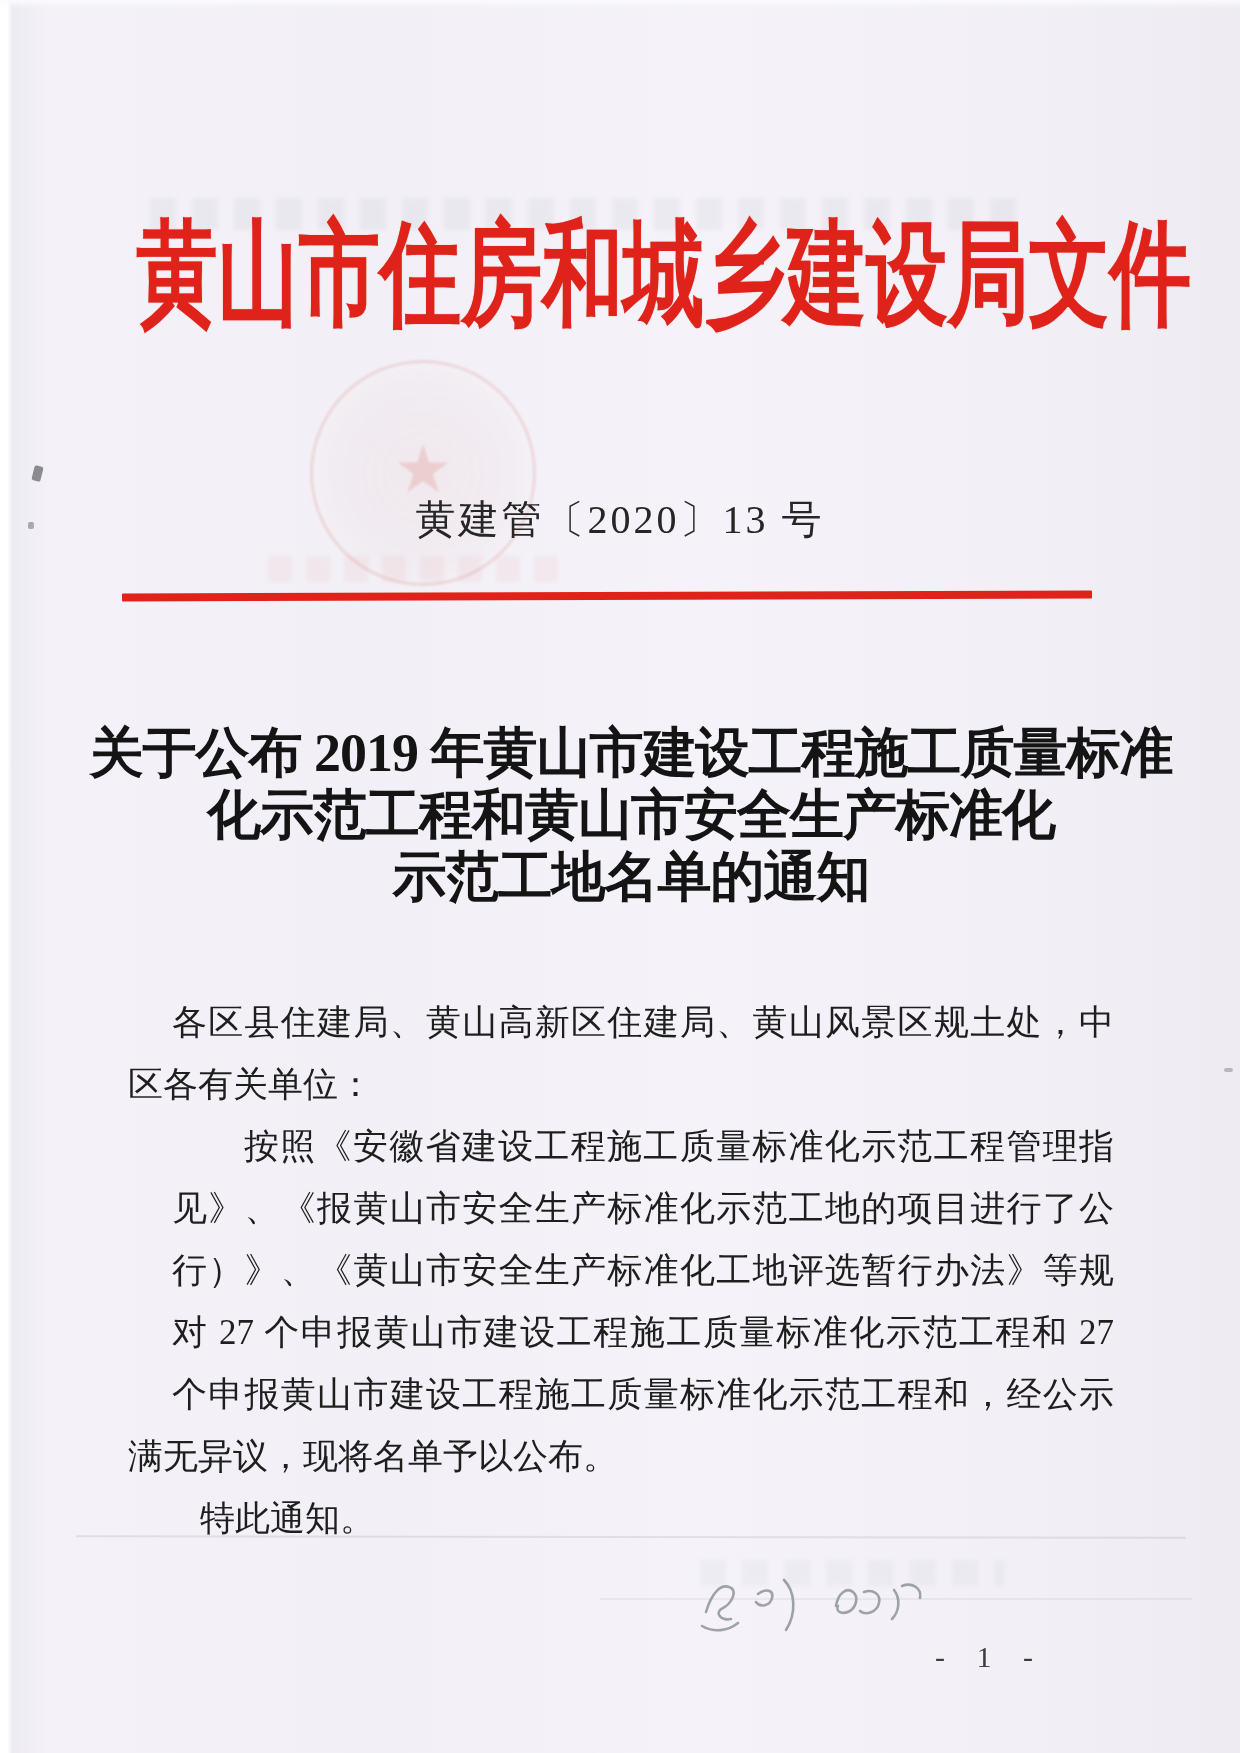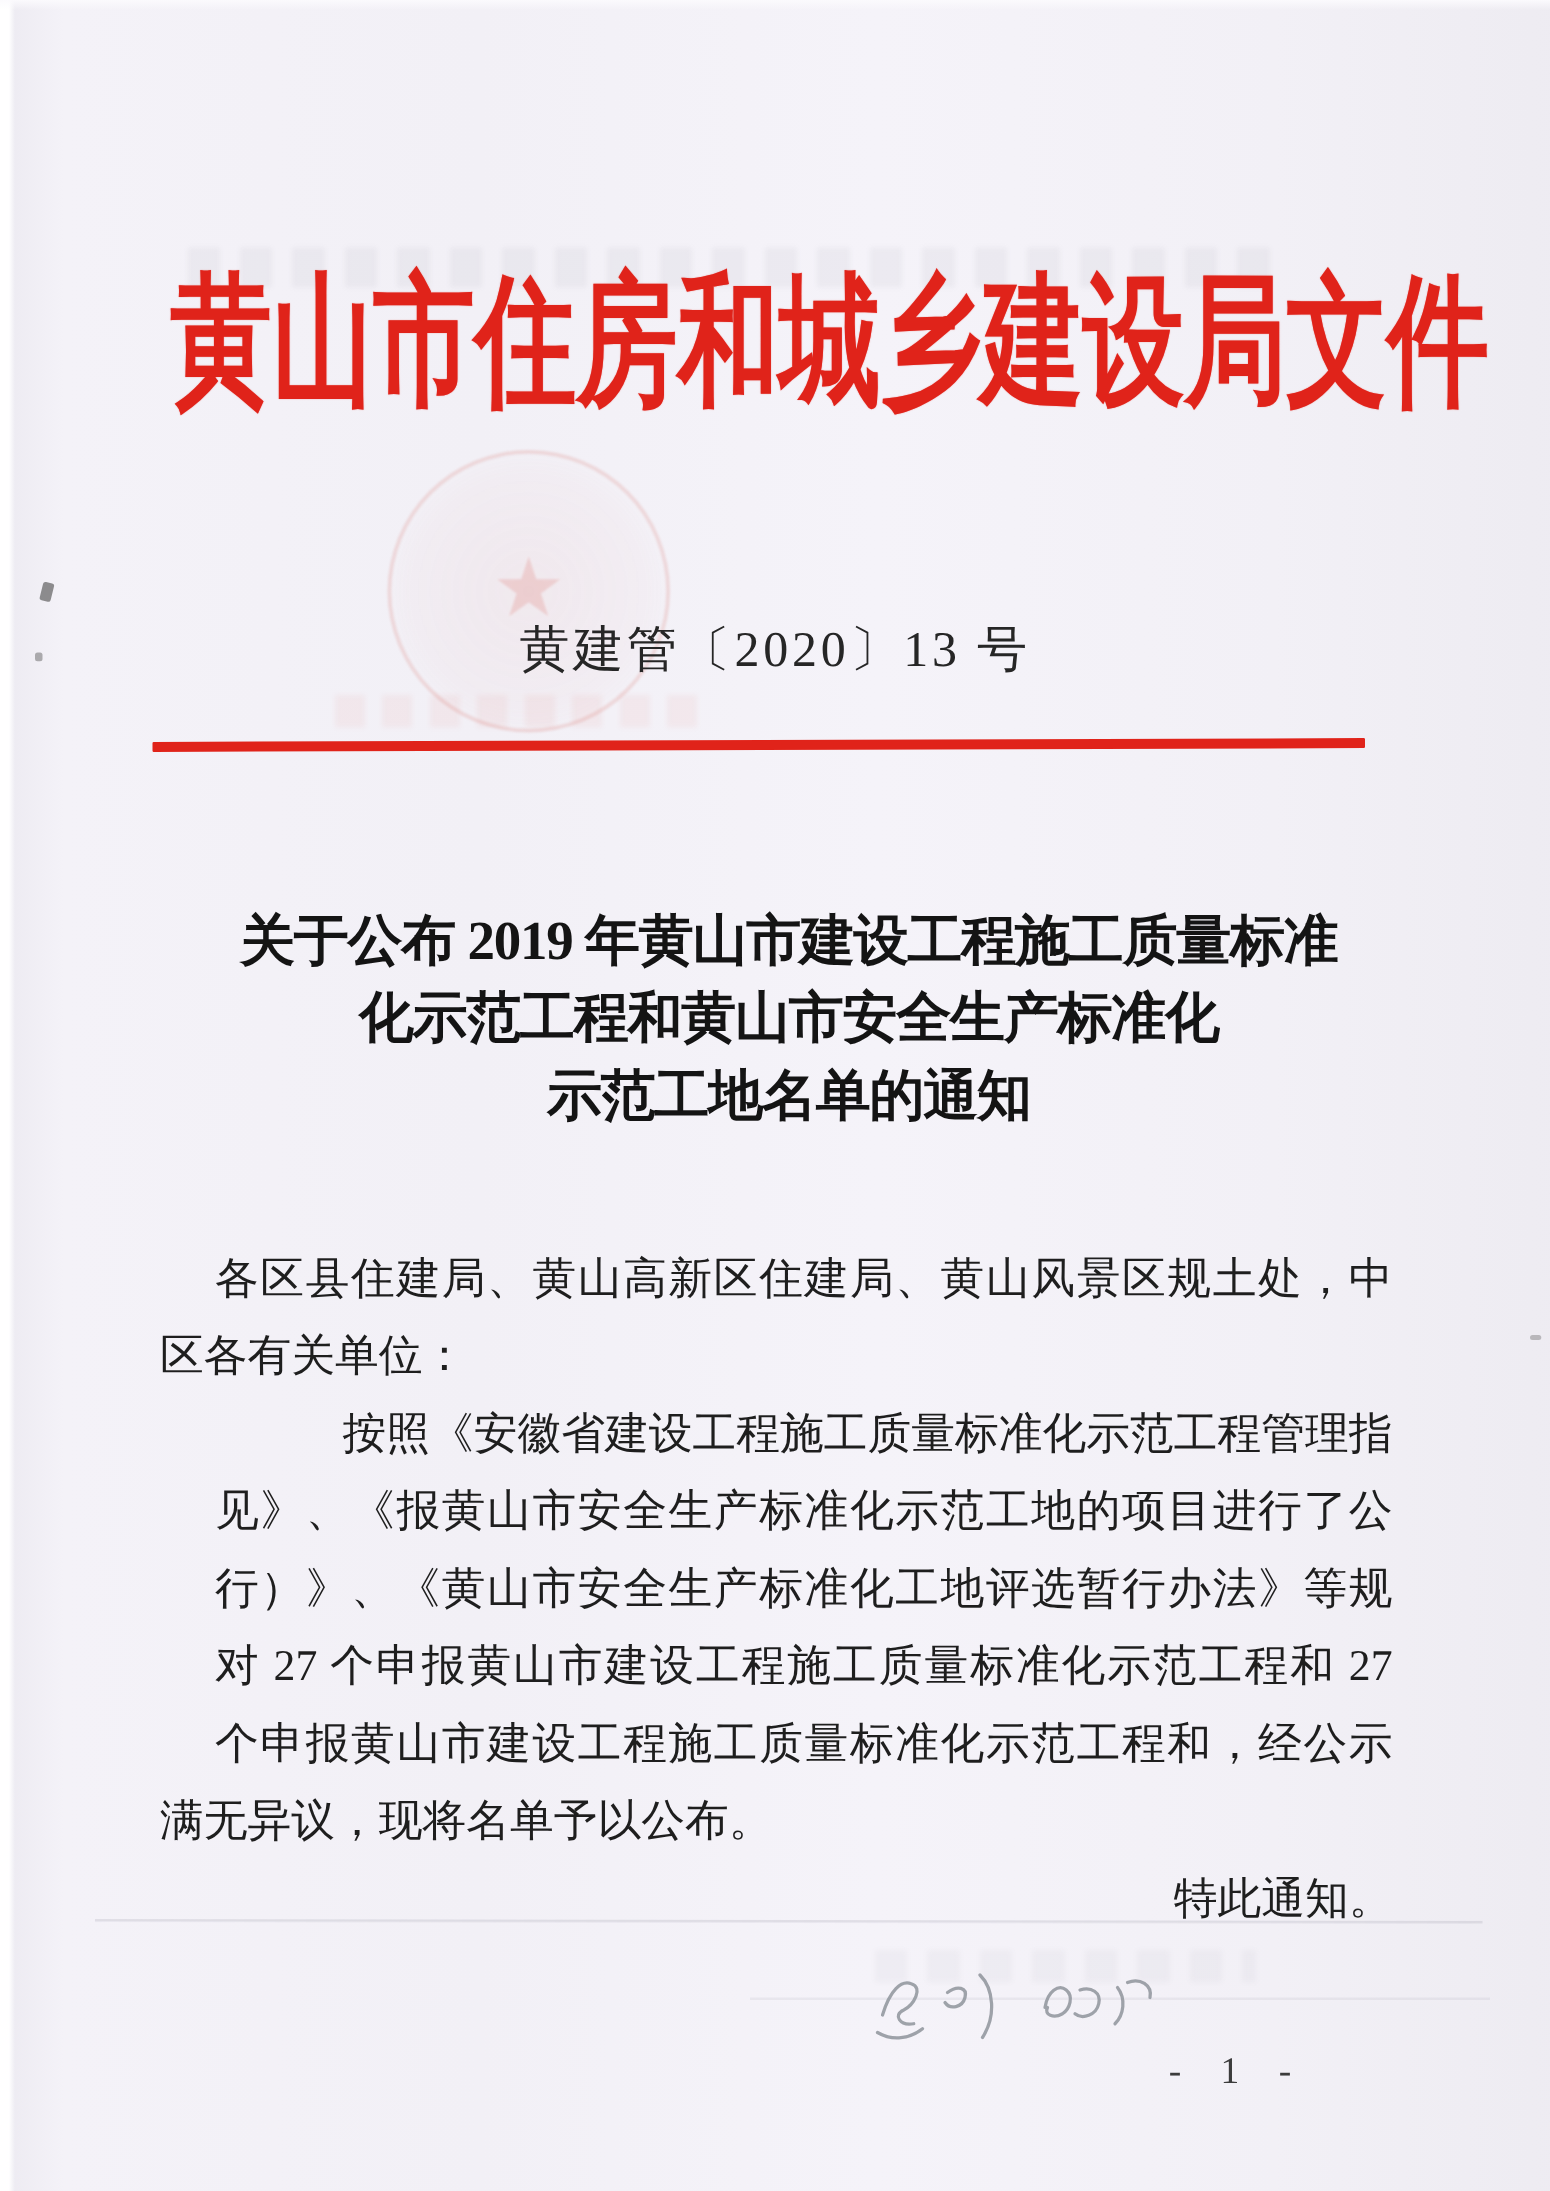--- a/index.html
+++ b/index.html
@@ -57,33 +57,33 @@
   }
   .red-rule{
     position:absolute;left:122px;top:592px;width:970px;height:8px;
     background:#e0231a;transform:rotate(-0.18deg);border-radius:1px;
   }
   .title-block{
     position:absolute;left:0;top:722px;width:1240px;text-align:center;
     color:#141414;font-weight:700;
   }
   .title-line{
-    font-size:44px;line-height:62px;letter-spacing:-1px;white-space:nowrap;margin-left:22px;
+    font-size:54px;line-height:62px;letter-spacing:-1px;white-space:nowrap;margin-left:22px;
   }
   .body-block{
     position:absolute;left:128px;top:992px;width:986px;color:#1e1e1e;
   }
   .body-line{
     font-size:35px;line-height:62px;height:62px;white-space:nowrap;
   }
   .body-line.full{
     text-align:justify;text-align-last:justify;text-justify:inter-character;
     white-space:normal;overflow:hidden;margin-left:44px;
   }
-  .body-line.indent{padding-left:72px;text-align:right;}
+  .body-line.indent{padding-left:72px;}
   .scan-line{
     position:absolute;background:rgba(128,128,142,.18);filter:blur(.5px);
   }
   .scan-line.a{left:76px;top:1536px;width:1110px;height:2px;transform:rotate(.08deg);}
   .scan-line.b{left:600px;top:1598px;width:592px;height:2px;opacity:.6;}
   .handwriting{position:absolute;left:688px;top:1564px;}
   .page-number{
     position:absolute;left:880px;top:1640px;width:220px;
     font-size:30px;color:#3c3c3c;letter-spacing:12px;text-align:center;
     font-family:"Liberation Serif",serif;

